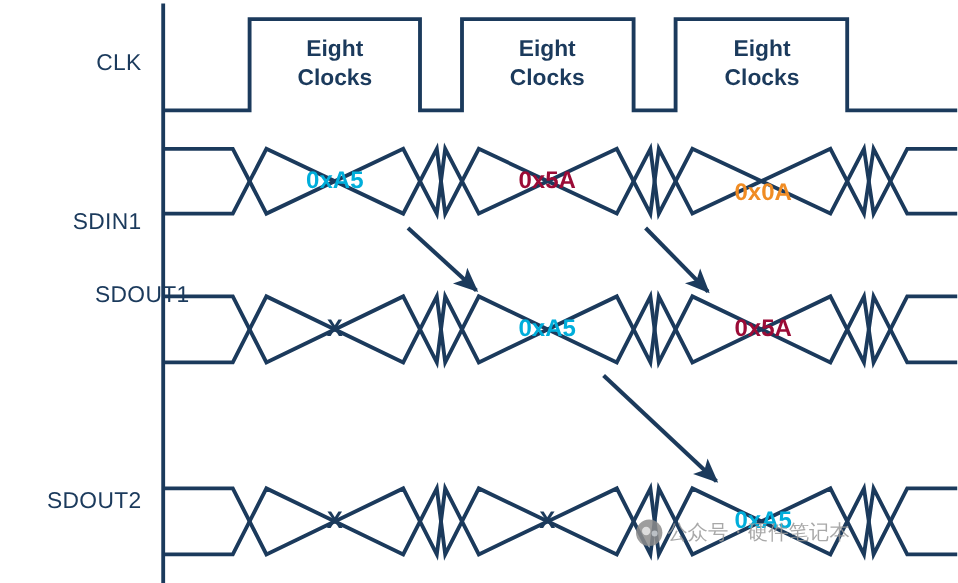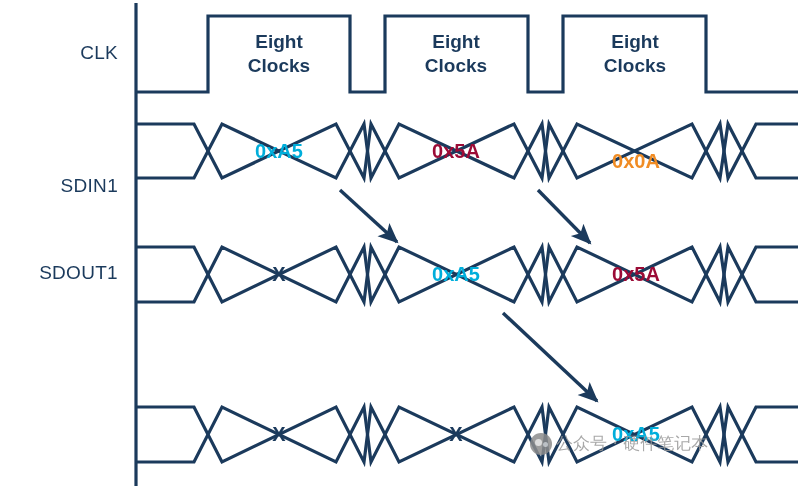--- a/index.html
+++ b/index.html
@@ -59,22 +59,23 @@
         <line x1="340" y1="190" x2="397" y2="242" stroke="#1b3a5c" stroke-width="3.4" marker-end="url(#ah)"></line>
         <line x1="538" y1="190" x2="590" y2="243" stroke="#1b3a5c" stroke-width="3.4" marker-end="url(#ah)"></line>
         <line x1="503" y1="313" x2="597" y2="401" stroke="#1b3a5c" stroke-width="3.4" marker-end="url(#ah)"></line>
       </g>
   </svg>
 
   <div class="lbl clklbl" style="left:0;top:42px;width:118px;">CLK</div>
 
   <div class="lbl" style="left:0;top:139px;width:118px;margin-top:36px;">SDIN1</div>
 
-  <div class="lbl" style="left:0;top:262px;width:118px;">SDOUT1</div>
+  <div class="lbl" style="left:0;top:236px;width:118px;padding-left:40px;">SDOUT1</div>
 
+  <div class="lbl" style="left:0;top:407px;width:118px;">SDOUT2</div>
 
   <div id="txt-clk">
       <div class="clktxt" style="left: 209px; top: 30px; width: 140px;">Eight
 Clocks</div>
       <div class="clktxt" style="left: 386px; top: 30px; width: 140px;">Eight
 Clocks</div>
       <div class="clktxt" style="left: 565px; top: 30px; width: 140px;">Eight
 Clocks</div>
     </div>
   <div id="txt-bus">

